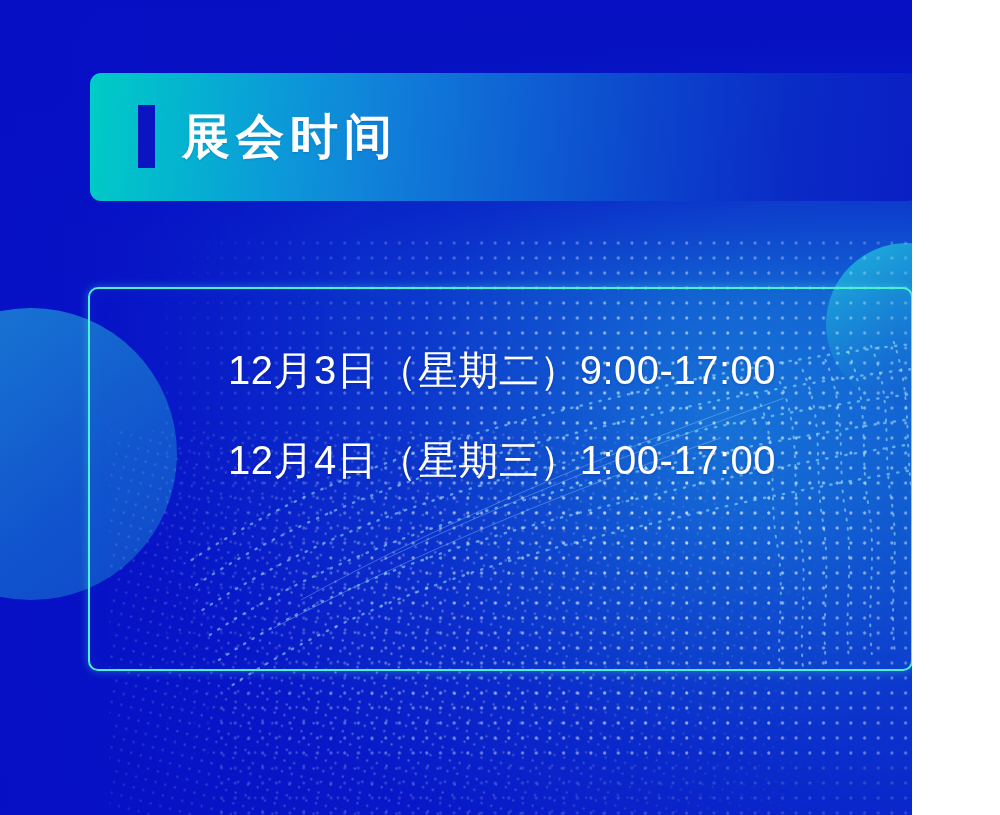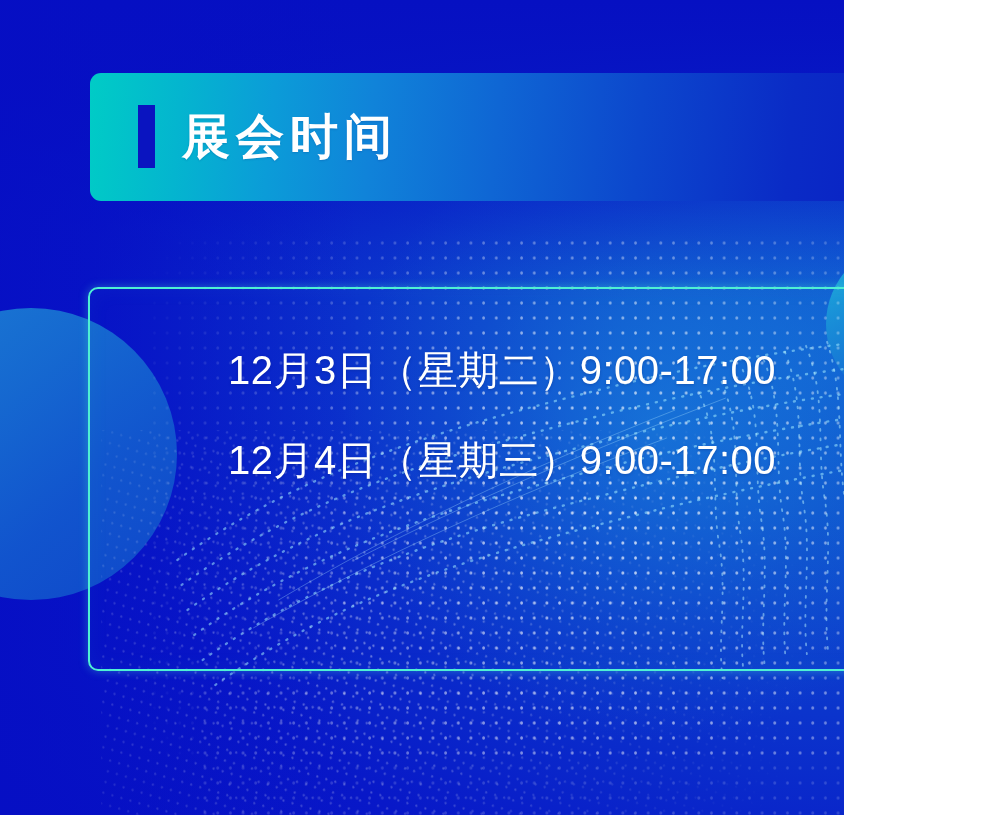--- a/index.html
+++ b/index.html
@@ -5,21 +5,21 @@
   * { margin:0; padding:0; box-sizing:border-box; }
 
   html, body {
     width:1000px; height:815px;
     overflow:hidden;
     font-family:"Liberation Sans","DejaVu Sans",sans-serif;
   }
 
   #stage {
     position:relative;
-    width:844px; height:815px;
+    width:912px; height:815px;
     overflow:hidden;
     background:#a16207;
   }
 
   
   .bg-base {
     position:absolute; inset:0;
     background:
       radial-gradient(120% 95% at 100% 42%, #1268d6 0%, #0f55d0 22%, #0b34cc 48%, #0818c8 75%, #0712c4 100%);
   }
@@ -211,17 +211,17 @@
   </div>
 
   <div class="banner">
     <div class="banner-accent"></div>
     <div class="banner-title">展会时间</div>
   </div>
 
   <div class="card">
     <div class="card-lines">
       <div class="date-line">12月3日（星期二）9:00-17:00</div>
-      <div class="date-line">12月4日（星期三）9:00-17:00</div>
+      <div class="date-line">12月4日（星期三）1:00-17:00</div>
     </div>
   </div>
 
 </div>
 
 </body></html>

